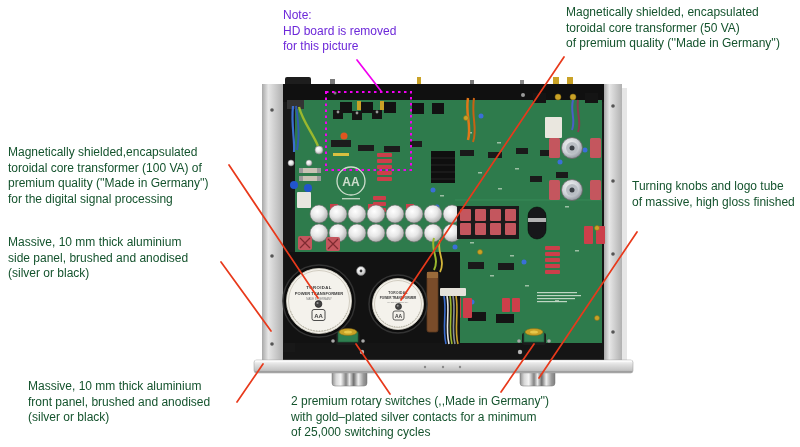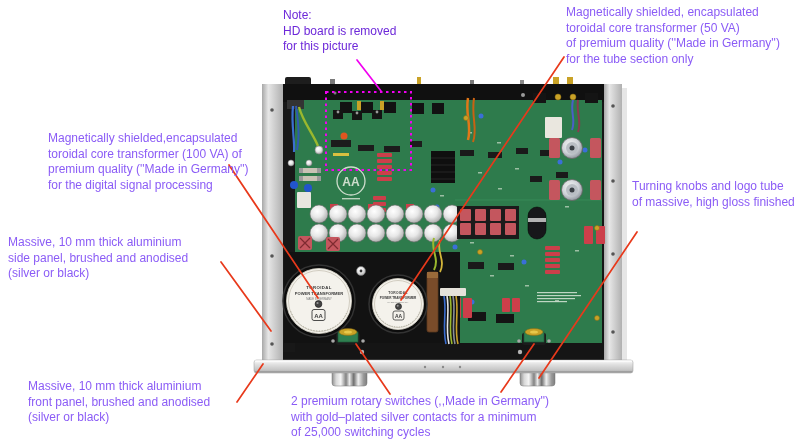--- a/index.html
+++ b/index.html
@@ -1,19 +1,19 @@
 <!DOCTYPE html>
 <html><head>
 <meta charset="utf-8">
 <style>
   html,body{margin:0;padding:0;background:#ffffff;}
   #stage{position:relative;width:800px;height:447px;background:#ffffff;overflow:hidden;
          font-family:"Liberation Sans",sans-serif;}
   #stage svg{position:absolute;left:0;top:0;z-index:1;}
-  .ann{position:absolute;z-index:2;font-size:12px;line-height:15.5px;color:#8b5cf6;white-space:nowrap;}
+  .ann{position:absolute;z-index:2;font-size:12px;line-height:15.5px;color:#14532d;white-space:nowrap;}
   .ann.magenta{color:#6d28d9;}
 </style>
 </head>
 <body>
 
 <div id="stage">
 
 <svg width="800" height="447" viewBox="0 0 800 447">
   <defs>
     <linearGradient id="gSilver" x1="0" y1="0" x2="1" y2="0">
@@ -398,24 +398,23 @@
   <div class="ann magenta" style="left:283px;top:8px;">
     <div>Note:</div>
     <div>HD board is removed</div>
     <div>for this picture</div>
   </div>
 
   <div class="ann" style="left:566px;top:5px;">
     <div>Magnetically shielded, encapsulated</div>
     <div>toroidal core transformer (50 VA)</div>
     <div>of premium quality (''Made in Germany'')</div>
-    <div>for the tube section only</div>
-  </div>
-
-  <div class="ann" style="left:8px;top:131px;margin-left:40px;">
+  </div>
+
+  <div class="ann" style="left:8px;top:145px;">
     <div>Magnetically shielded,encapsulated</div>
     <div>toroidal core transformer (100 VA) of</div>
     <div>premium quality (''Made in Germany'')</div>
     <div>for the digital signal processing</div>
   </div>
 
   <div class="ann" style="left:8px;top:235px;">
     <div>Massive, 10 mm thick aluminium</div>
     <div>side panel, brushed and anodised</div>
     <div>(silver or black)</div>

